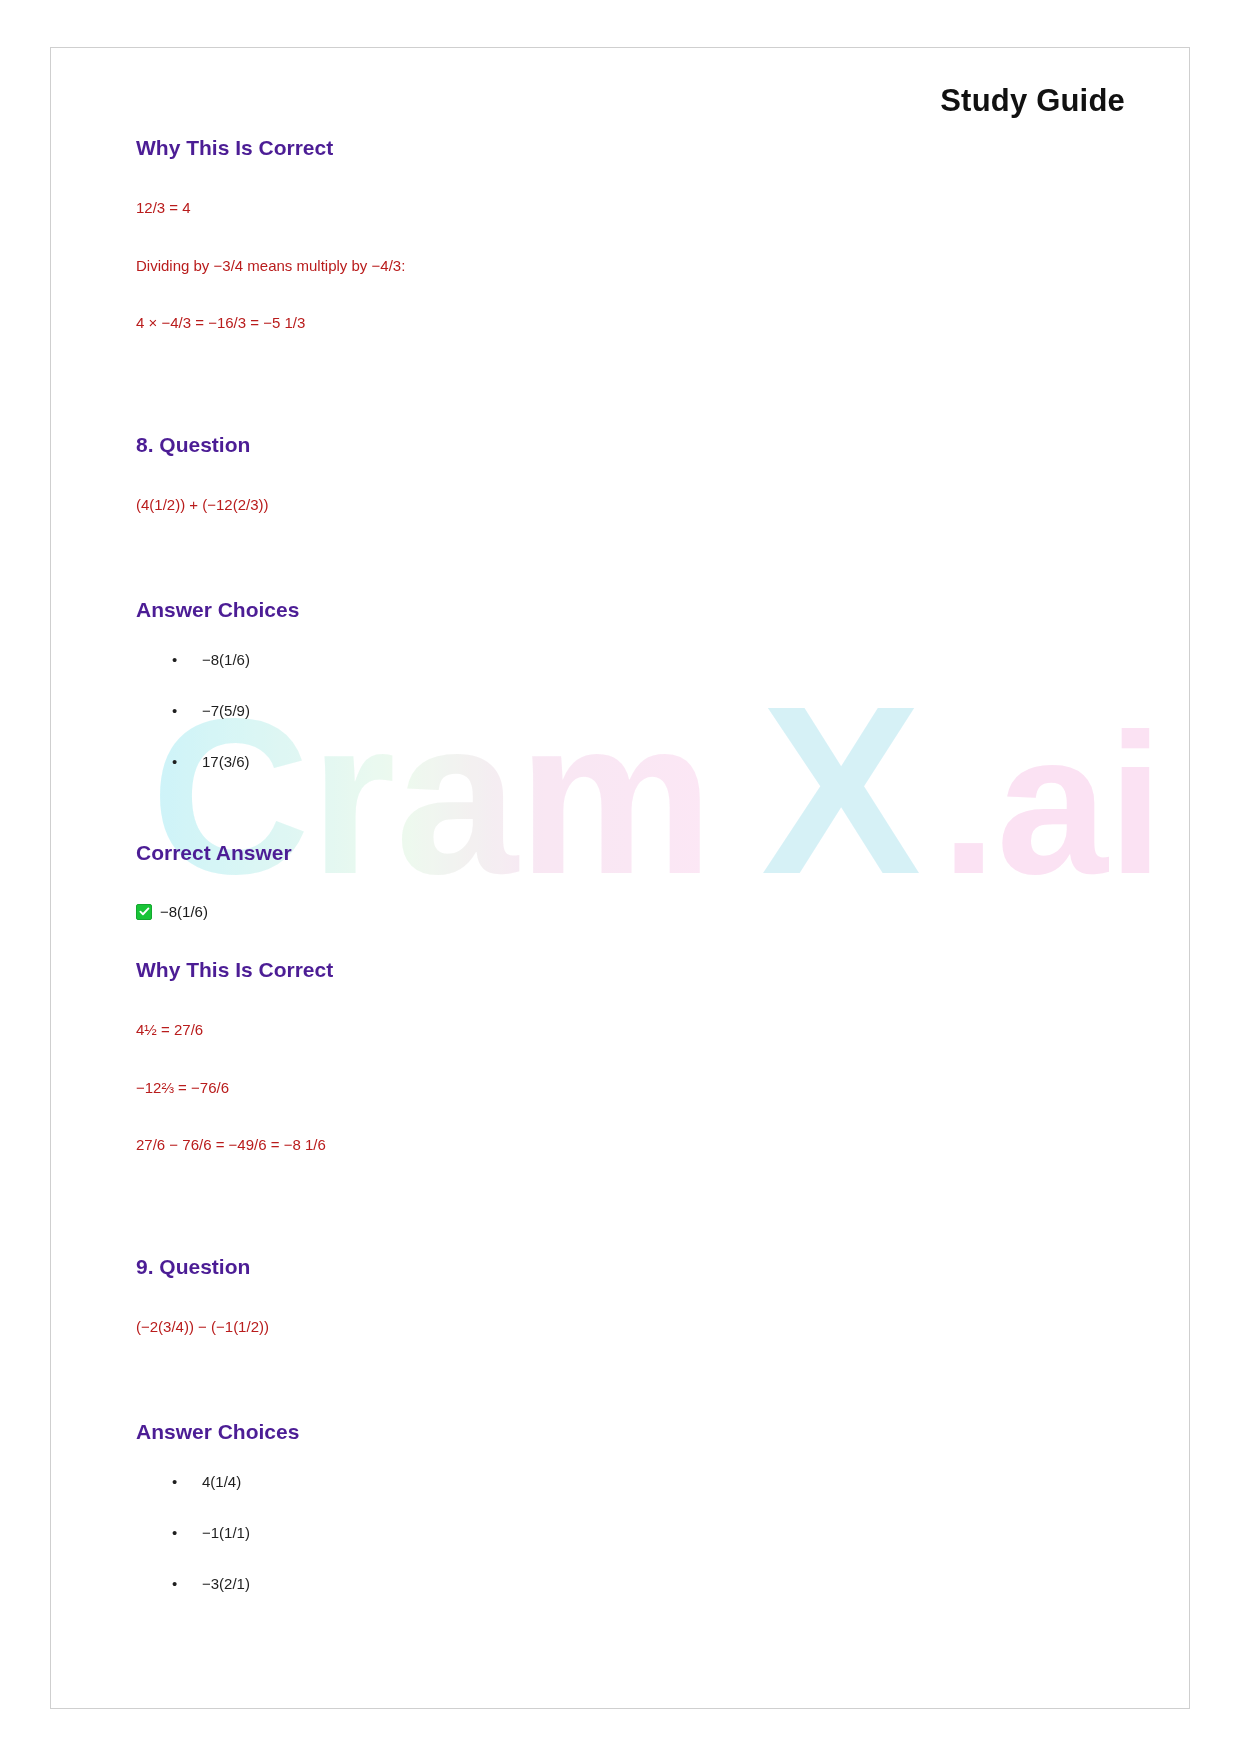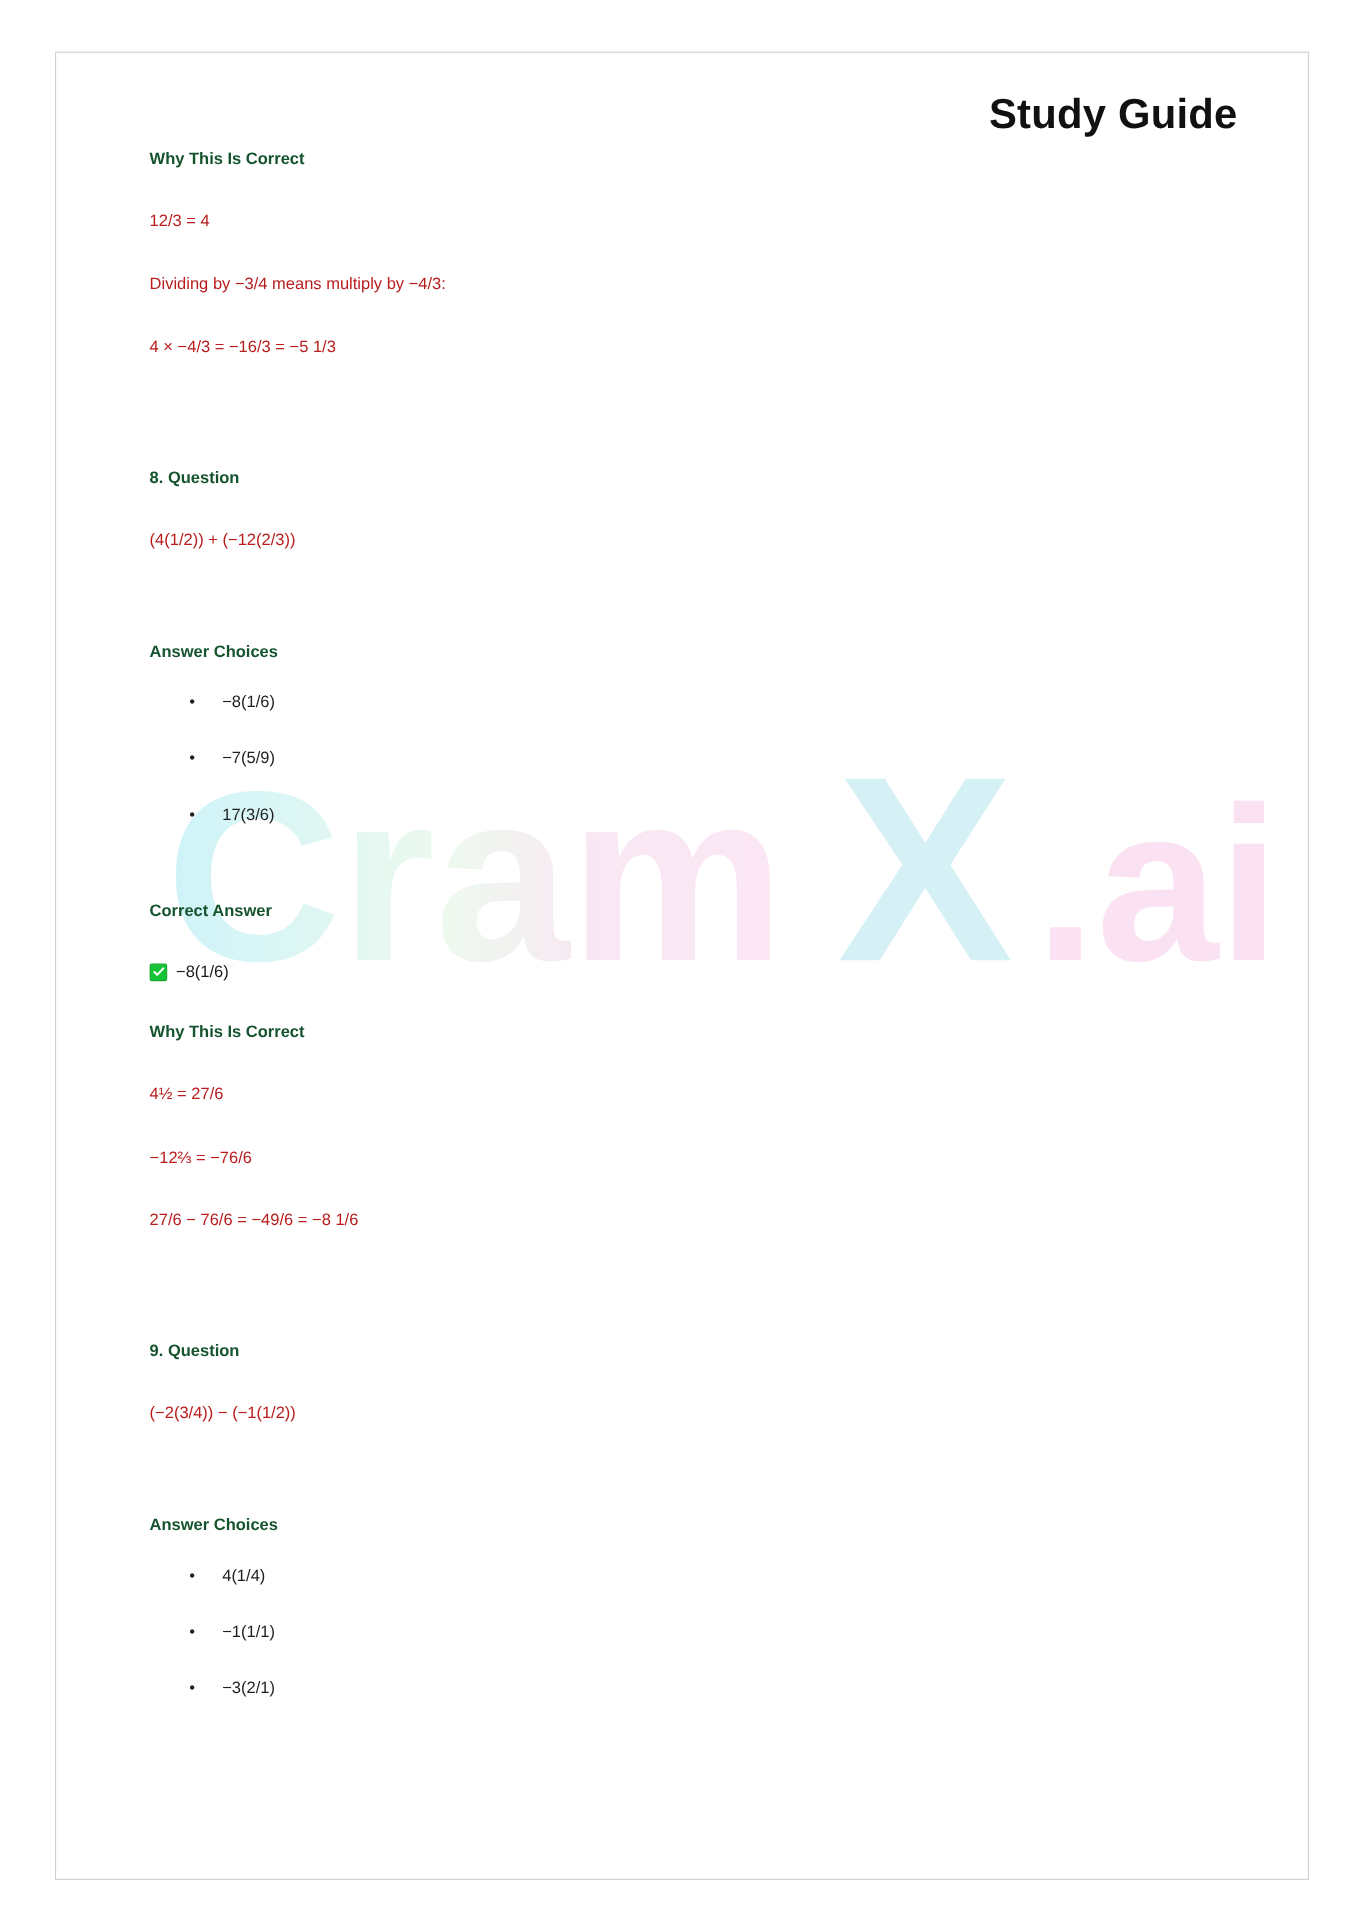--- a/index.html
+++ b/index.html
@@ -44,36 +44,36 @@
   }
   .content {
     position: relative;
     z-index: 2;
     padding: 0;
   }
   .doc-title {
     position: absolute;
     right: 64px;
     top: 35px;
-    font-size: 38px;
+    font-size: 31px;
     font-weight: bold;
     color: #111;
     letter-spacing: 0.2px;
   }
   .body-col {
     position: absolute;
     left: 85px;
     top: 88px;
     width: 980px;
   }
   h3.section {
-    font-size: 15px;
+    font-size: 21px;
     font-weight: bold;
     margin: 0 0 0 0;
-    color: #14532d;
+    color: #4c1d95;
   }
   .para {
     font-size: 15px;
     color: #b91c1c;
     margin: 0;
     line-height: 1.3;
   }
   .spacer-22 { height: 22px; }
   .spacer-28 { height: 28px; }
   .spacer-38 { height: 38px; }

